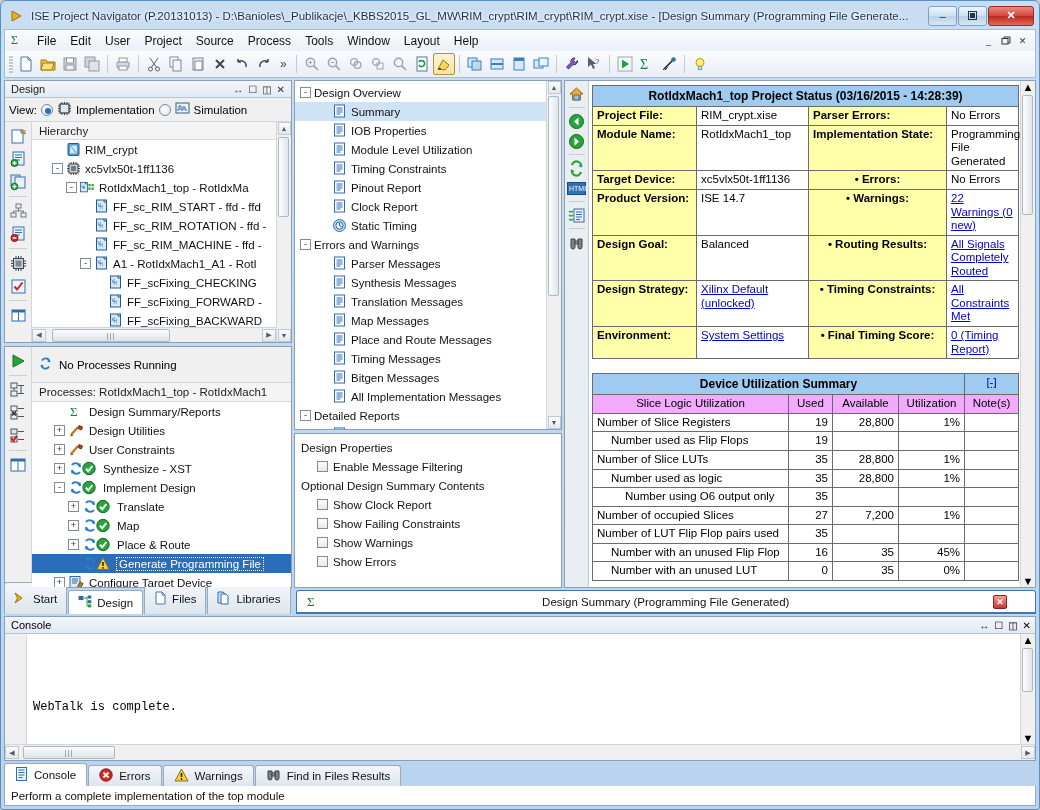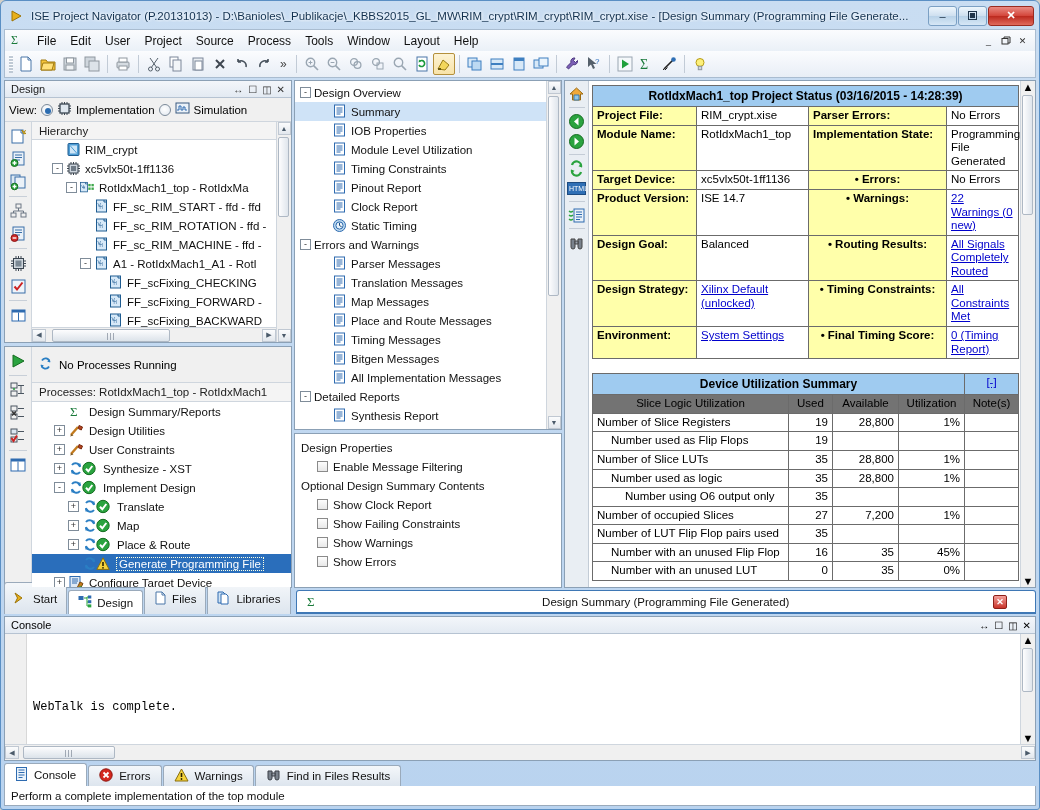--- a/index.html
+++ b/index.html
@@ -193,21 +193,21 @@
   table.rpt{border-collapse:collapse;width:426px;font-size:11.5px;table-layout:fixed;}
   table.rpt td,table.rpt th{border:1px solid #6b6b6b;padding:2px 4px;vertical-align:top;
     font-weight:normal;color:#000;line-height:1.18;}
   .rpt .cap{background:#9fcbf0;text-align:center;font-weight:bold;font-size:12px;padding:3px;}
   .rpt .lbl{background:#ffffaa;font-weight:bold;}
   .rpt .lblc{background:#ffffaa;font-weight:bold;text-align:center;}
   .rpt .val{background:#fff;}
   .rpt a{color:#0000cc;text-decoration:underline;cursor:default;}
   .rpt .num{text-align:right;}
   .dus{margin-top:14px;padding-left:7px;}
-  .dus th{background:#737373;font-weight:bold;margin-left:12px;}
+  .dus th{background:#f0abfc;font-weight:bold;margin-left:12px;}
   .dus .ind1{padding-left:18px;}
   .dus .ind2{padding-left:32px;}
   .dus .capbar{background:#9fcbf0;text-align:center;font-weight:bold;font-size:12px;padding:3px;}
   .dus .capminus{background:#9fcbf0;text-align:center;width:30px;}
 
   
   .doctabs{height:24px;flex:none;display:flex;align-items:flex-end;gap:0;margin-top:2px;}
   .dtab{
     height:32px;display:flex;align-items:center;gap:5px;padding:0 9px;
     background:linear-gradient(to bottom,#f4f7fa,#dde5ee);
@@ -1013,20 +1013,30 @@
               </div>
               <div class="trow" style="padding-left: 23px;">
                 <span class="tgap"></span>
                 <span class="ticon">
                   <svg width="14" height="15" viewBox="0 0 14 15">
                     <rect x="1.5" y="1" width="10" height="12" fill="#fff" stroke="#2e6bb0"></rect>
                     <path d="M3.5 4h6M3.5 6h6M3.5 8h6M3.5 10h4" stroke="#2e6bb0"></path>
                   </svg>
                 </span>
                 <span>Parser Messages</span>
+              </div>
+              <div class="trow" style="padding-left: 23px;">
+                <span class="tgap"></span>
+                <span class="ticon">
+                  <svg width="14" height="15" viewBox="0 0 14 15">
+                    <rect x="1.5" y="1" width="10" height="12" fill="#fff" stroke="#2e6bb0"></rect>
+                    <path d="M3.5 4h6M3.5 6h6M3.5 8h6M3.5 10h4" stroke="#2e6bb0"></path>
+                  </svg>
+                </span>
+                <span>Synthesis Messages</span>
               </div>
               <div class="trow" style="padding-left: 23px;">
                 <span class="tgap"></span>
                 <span class="ticon">
                   <svg width="14" height="15" viewBox="0 0 14 15">
                     <rect x="1.5" y="1" width="10" height="12" fill="#fff" stroke="#2e6bb0"></rect>
                     <path d="M3.5 4h6M3.5 6h6M3.5 8h6M3.5 10h4" stroke="#2e6bb0"></path>
                   </svg>
                 </span>
                 <span>Translation Messages</span>

